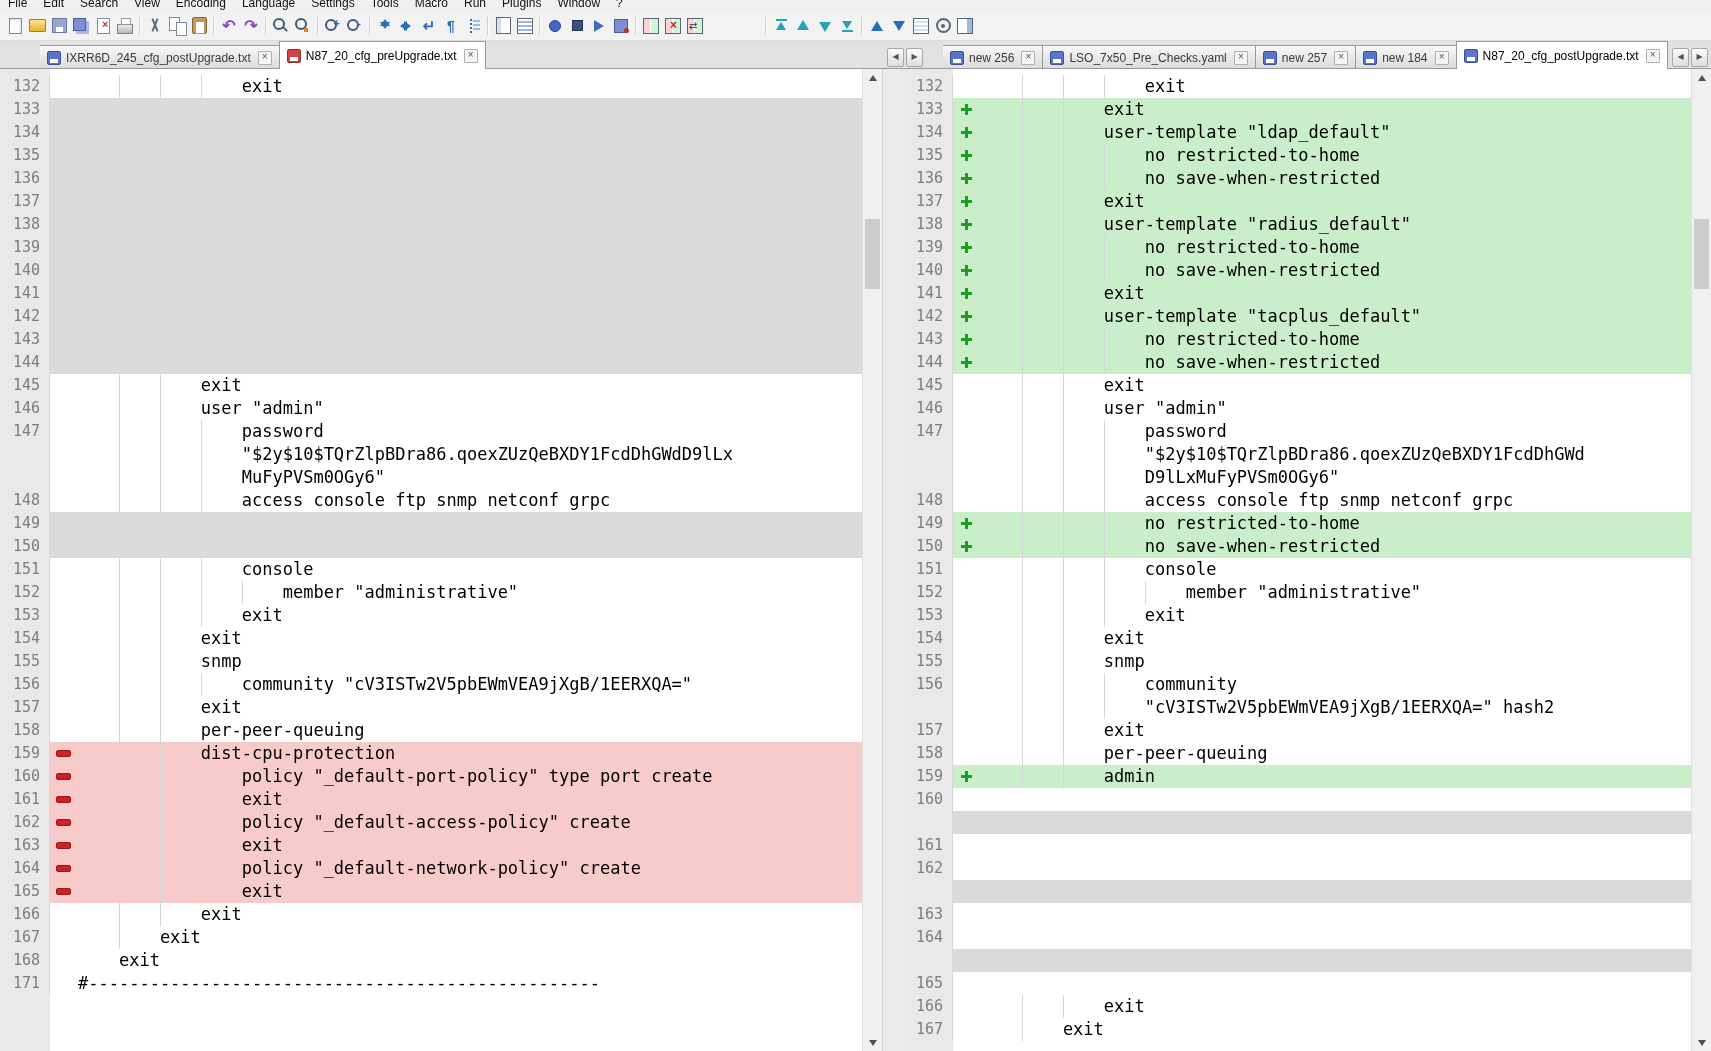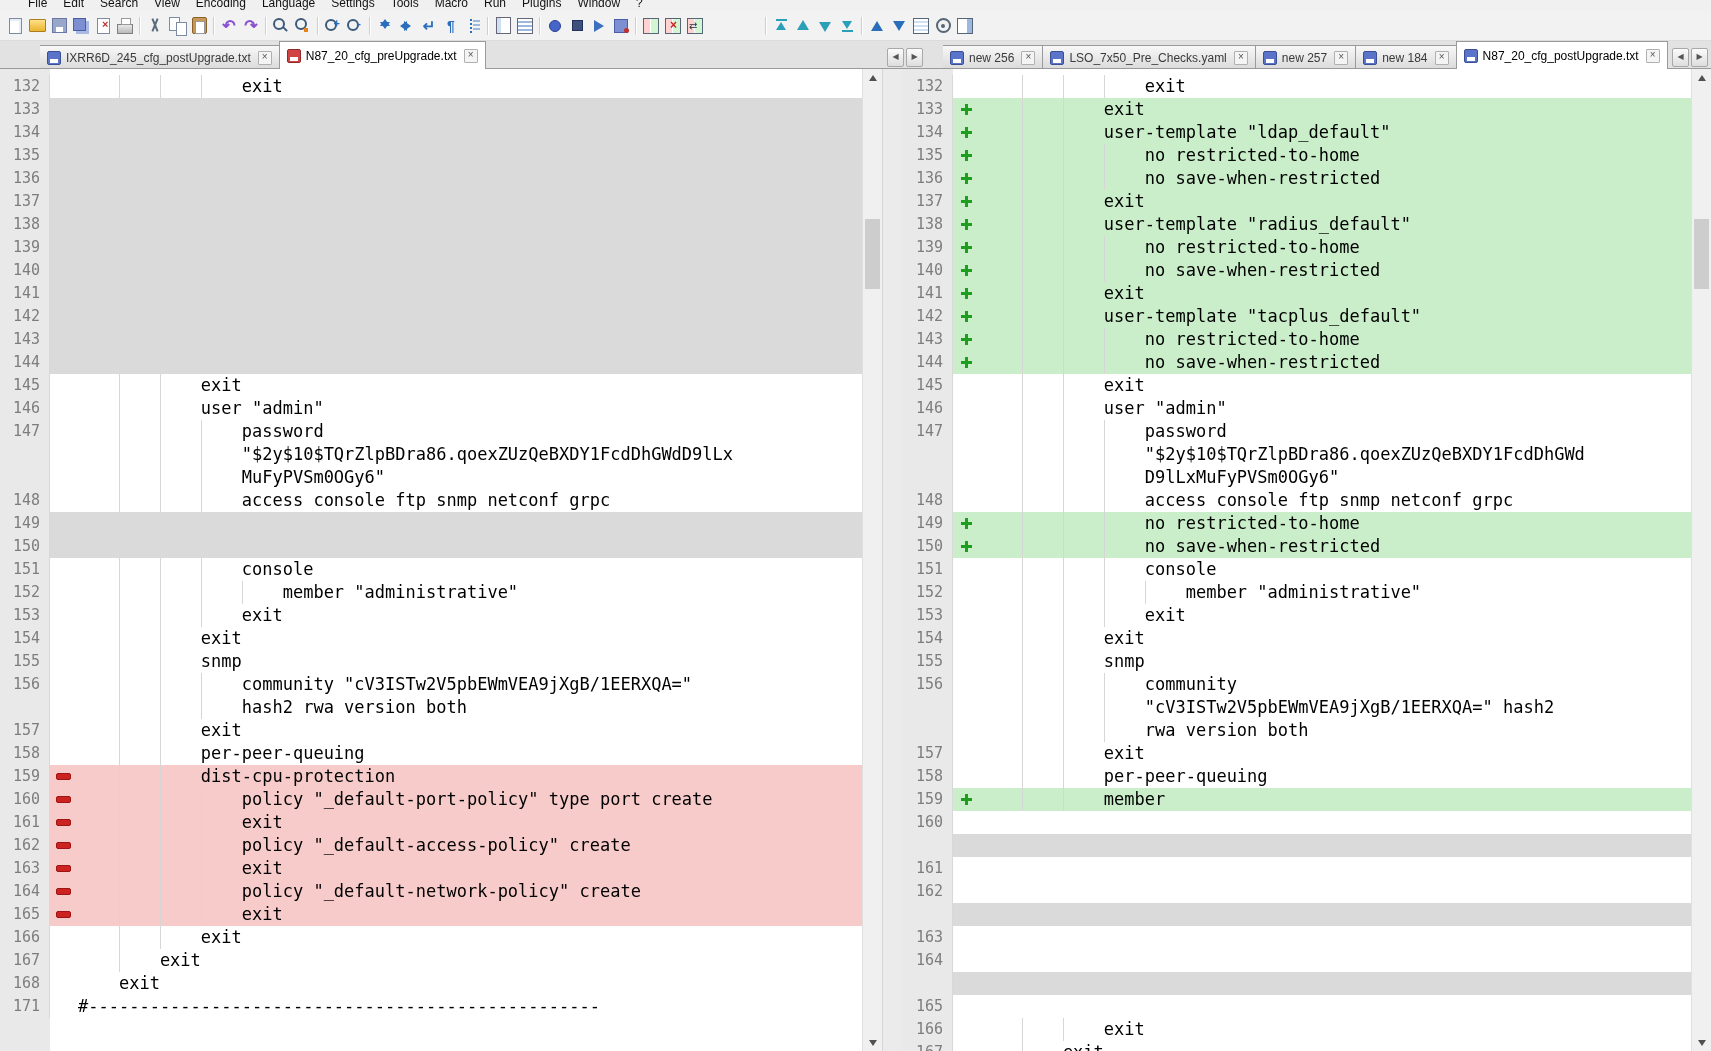--- a/index.html
+++ b/index.html
@@ -1,20 +1,20 @@
 <!DOCTYPE html>
 <html style="--added-bg: #c9eec9; --removed-bg: #f8cbcb; --filler-bg: #dadada; --added-icon: #1e9e1e; --removed-icon: #cc2222; --gutter-bg: #e9e9e9; --line-number-fg: #7d7d7d;"><head>
 <meta charset="utf-8">
 <style>
   html,body{margin:0;padding:0;}
   body{width:1711px;height:1051px;overflow:hidden;background:#f0f0f0;font-family:"Liberation Sans",sans-serif;}
   .window{position:relative;width:1711px;height:1051px;overflow:hidden;}
 
   
-  .menubar{height:11px;overflow:hidden;background:#f0f0f0;display:flex;padding-left:20px;}
+  .menubar{height:11px;overflow:hidden;background:#f0f0f0;display:flex;padding-left:0;}
   .mitem{font-size:12px;line-height:15px;margin-top:-4px;padding:0 8px;color:#111;white-space:nowrap;}
 
   
   .toolbar{height:30px;background:#f2f2f2;border-bottom:1px solid #dcdcdc;display:flex;align-items:center;padding:0 4px;box-sizing:border-box;}
   .tsep{width:1px;height:18px;background:#cfcfcf;border-right:1px solid #ffffff;margin:0 3px;flex:none;}
   .tspacer{width:56px;flex:none;}
   .ticon{width:20px;height:19px;margin:1px;position:relative;display:inline-flex;align-items:center;justify-content:center;border-radius:2px;flex:none;}
   .i-new-file::before{content:"";width:11px;height:14px;background:#fff;border:1px solid #7d8ca3;box-shadow:inset -2px 2px 0 #e8eef7;}
   .i-open-folder::before{content:"";width:15px;height:11px;background:linear-gradient(#ffe08a,#eab42c);border:1px solid #a97d22;border-radius:1px;}
   .i-save::before{content:"";width:13px;height:13px;background:#9aa6c9;border:1px solid #6a78a8;}
@@ -426,27 +426,20 @@
             </div>
           </div>
           <div class="row">
             <span class="num">156</span>
             <div class="body">
               <span class="mk"></span>
               <span class="code" style="background-image: linear-gradient(rgb(214, 214, 214), rgb(214, 214, 214)), linear-gradient(rgb(214, 214, 214), rgb(214, 214, 214)), linear-gradient(rgb(214, 214, 214), rgb(214, 214, 214)); background-position: 43px 0px, 83.9px 0px, 124.9px 0px; background-repeat: no-repeat; background-size: 1px 100%;">                community "cV3ISTw2V5pbEWmVEA9jXgB/1EERXQA="</span>
             </div>
           </div>
           <div class="row">
-            <span class="num"></span>
-            <div class="body">
-              <span class="mk"></span>
-              <span class="code" style="background-image: linear-gradient(rgb(214, 214, 214), rgb(214, 214, 214)), linear-gradient(rgb(214, 214, 214), rgb(214, 214, 214)), linear-gradient(rgb(214, 214, 214), rgb(214, 214, 214)); background-position: 43px 0px, 83.9px 0px, 124.9px 0px; background-repeat: no-repeat; background-size: 1px 100%;">                hash2 rwa version both</span>
-            </div>
-          </div>
-          <div class="row">
             <span class="num">157</span>
             <div class="body">
               <span class="mk"></span>
               <span class="code" style="background-image: linear-gradient(rgb(214, 214, 214), rgb(214, 214, 214)), linear-gradient(rgb(214, 214, 214), rgb(214, 214, 214)); background-position: 43px 0px, 83.9px 0px; background-repeat: no-repeat; background-size: 1px 100%;">            exit</span>
             </div>
           </div>
           <div class="row">
             <span class="num">158</span>
             <div class="body">
               <span class="mk"></span>
@@ -779,47 +772,40 @@
             </div>
           </div>
           <div class="row">
             <span class="num"></span>
             <div class="body">
               <span class="mk"></span>
               <span class="code" style="background-image: linear-gradient(rgb(214, 214, 214), rgb(214, 214, 214)), linear-gradient(rgb(214, 214, 214), rgb(214, 214, 214)), linear-gradient(rgb(214, 214, 214), rgb(214, 214, 214)); background-position: 43px 0px, 83.9px 0px, 124.9px 0px; background-repeat: no-repeat; background-size: 1px 100%;">                "cV3ISTw2V5pbEWmVEA9jXgB/1EERXQA=" hash2</span>
             </div>
           </div>
           <div class="row">
-            <span class="num"></span>
-            <div class="body">
-              <span class="mk"></span>
-              <span class="code" style="background-image: linear-gradient(rgb(214, 214, 214), rgb(214, 214, 214)), linear-gradient(rgb(214, 214, 214), rgb(214, 214, 214)), linear-gradient(rgb(214, 214, 214), rgb(214, 214, 214)); background-position: 43px 0px, 83.9px 0px, 124.9px 0px; background-repeat: no-repeat; background-size: 1px 100%;">                rwa version both</span>
-            </div>
-          </div>
-          <div class="row">
             <span class="num">157</span>
             <div class="body">
               <span class="mk"></span>
               <span class="code" style="background-image: linear-gradient(rgb(214, 214, 214), rgb(214, 214, 214)), linear-gradient(rgb(214, 214, 214), rgb(214, 214, 214)); background-position: 43px 0px, 83.9px 0px; background-repeat: no-repeat; background-size: 1px 100%;">            exit</span>
             </div>
           </div>
           <div class="row">
             <span class="num">158</span>
             <div class="body">
               <span class="mk"></span>
               <span class="code" style="background-image: linear-gradient(rgb(214, 214, 214), rgb(214, 214, 214)), linear-gradient(rgb(214, 214, 214), rgb(214, 214, 214)); background-position: 43px 0px, 83.9px 0px; background-repeat: no-repeat; background-size: 1px 100%;">            per-peer-queuing</span>
             </div>
           </div>
           <div class="row">
             <span class="num">159</span>
             <div class="body bg-green">
               <span class="mk">
                 <span class="plus"></span>
               </span>
-              <span class="code" style="background-image: linear-gradient(rgb(214, 214, 214), rgb(214, 214, 214)), linear-gradient(rgb(214, 214, 214), rgb(214, 214, 214)); background-position: 43px 0px, 83.9px 0px; background-repeat: no-repeat; background-size: 1px 100%;">            member</span>
+              <span class="code" style="background-image: linear-gradient(rgb(214, 214, 214), rgb(214, 214, 214)), linear-gradient(rgb(214, 214, 214), rgb(214, 214, 214)); background-position: 43px 0px, 83.9px 0px; background-repeat: no-repeat; background-size: 1px 100%;">            admin</span>
             </div>
           </div>
           <div class="row">
             <span class="num">160</span>
             <div class="body">
               <span class="mk"></span>
               <span class="code"></span>
             </div>
           </div>
           <div class="row">

